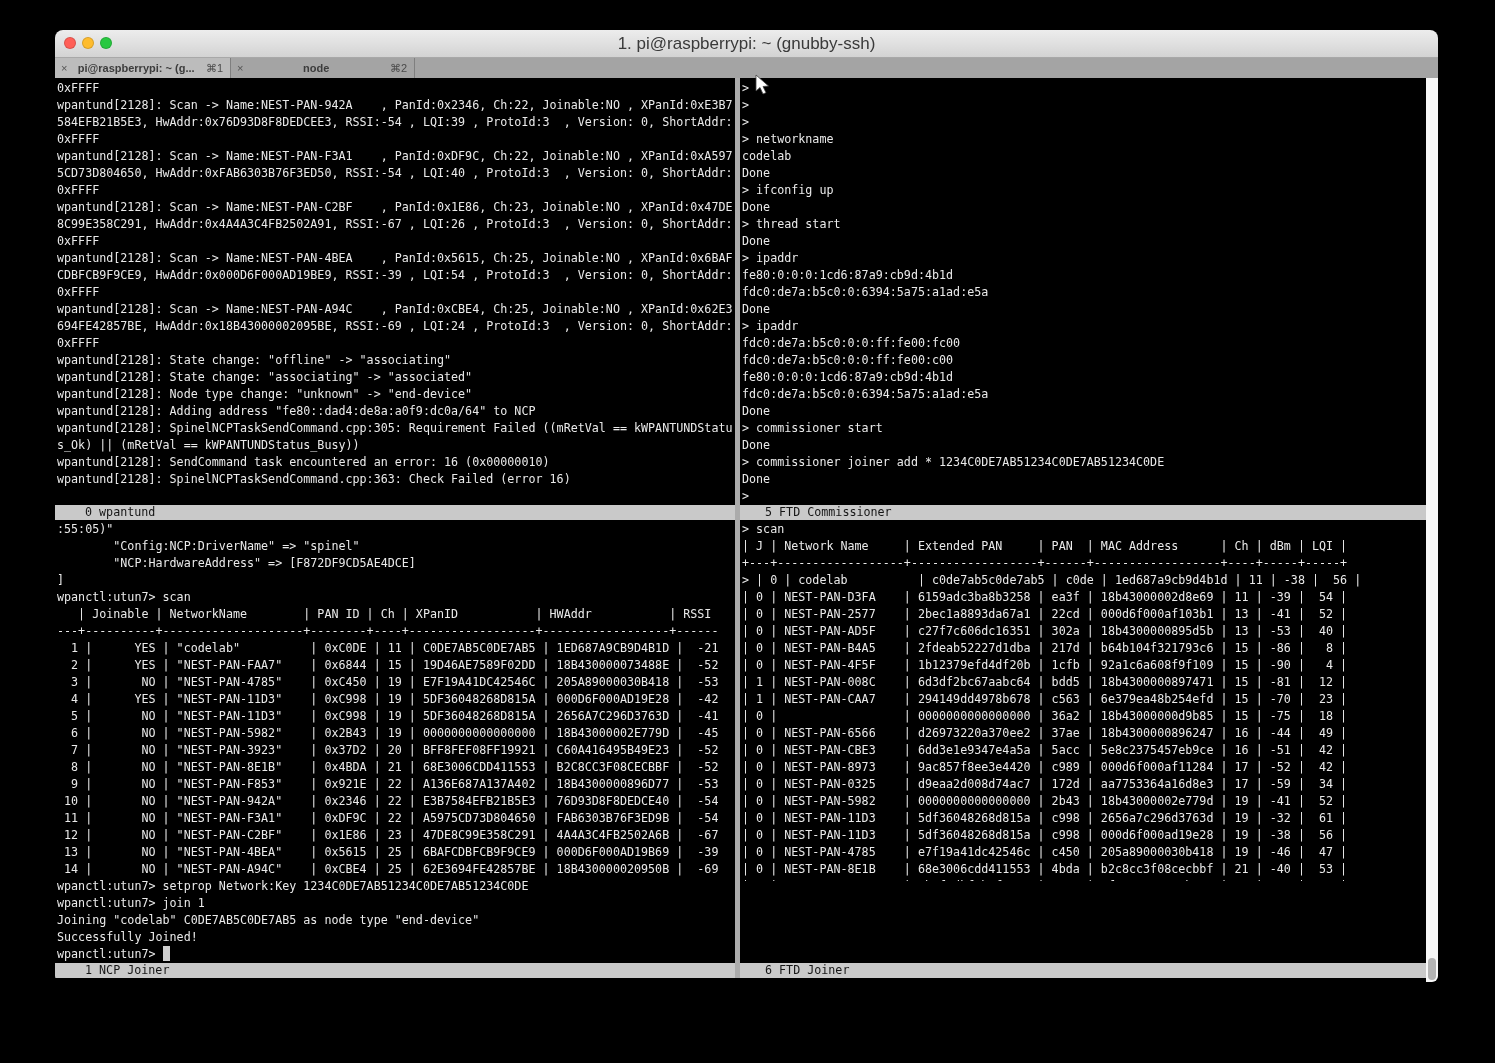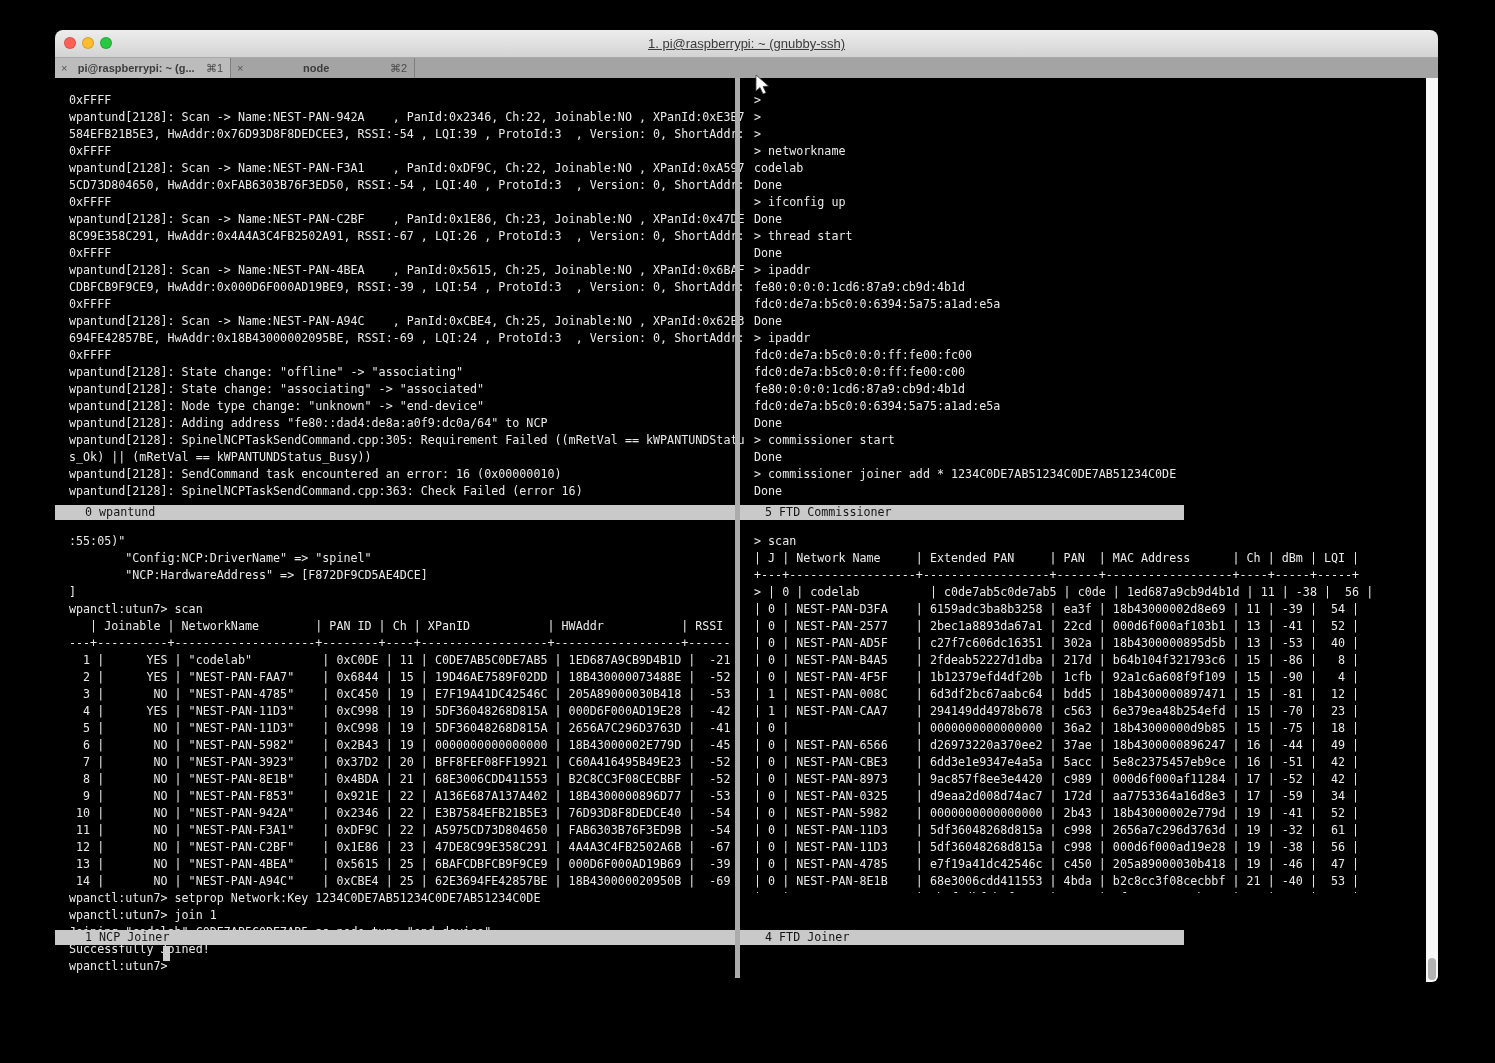--- a/index.html
+++ b/index.html
@@ -3,48 +3,48 @@
 <meta charset="utf-8">
 <style>
   html,body{margin:0;padding:0;}
   body{width:1495px;height:1063px;background:#000;position:relative;overflow:hidden;
        font-family:"DejaVu Sans Mono",monospace;}
   .window{position:absolute;left:55px;top:30px;width:1383px;height:952px;background:#000;
           border-radius:8px 8px 6px 6px;overflow:hidden;}
   .titlebar{position:absolute;left:0;top:0;width:100%;height:27px;
             background:linear-gradient(#ededed,#d3d3d3);border-bottom:1px solid #a8a8a8;}
   .window-title{text-align:center;line-height:27px;font-family:"Liberation Sans",sans-serif;
-                font-size:13px;color:#3a3a3a;text-decoration:underline;}
+                font-size:17px;color:#3a3a3a;}
   .traffic{position:absolute;top:7px;left:9px;display:flex;gap:6px;}
   .tl{width:12px;height:12px;border-radius:50%;display:inline-block;border:1px solid rgba(0,0,0,.15);box-sizing:border-box;}
   .tabbar{position:absolute;left:0;top:28px;width:100%;height:20px;background:#a4a4a4;display:flex;}
   .tab{height:100%;display:flex;align-items:center;box-sizing:border-box;
        border-right:1px solid #7f7f7f;font-family:"Liberation Sans",sans-serif;font-size:11px;color:#3c3c3c;}
   .tab.active{background:#bcbcbc;}
   .tab .tab-close{margin:0 6px;color:#555;font-size:11px;}
   .tab .tab-label{flex:1;text-align:center;white-space:nowrap;overflow:hidden;font-weight:bold;}
   .tab .tab-shortcut{margin:0 7px;color:#4a4a4a;}
-  pre.term{position:absolute;margin:12px;font-family:"DejaVu Sans Mono",monospace;
+  pre.term{position:absolute;margin:0;font-family:"DejaVu Sans Mono",monospace;
            font-size:11.7px;line-height:17px;color:#eaeaea;white-space:pre;overflow:hidden;}
-  .statusbar{position:absolute;left:0;width:1129px;height:15px;background:#c9c9c9;}
+  .statusbar{position:absolute;left:0;width:1371px;height:15px;background:#c9c9c9;}
   .statusbar span{position:absolute;top:0;font-size:11.7px;line-height:15px;color:#151515;white-space:pre;}
   .bar-label-left{left:30px;}
   .bar-label-right{left:710px;}
   .divider-v{position:absolute;left:680px;top:48px;width:5px;height:900px;background:#ababab;}
   .scrollbar{position:absolute;left:1371px;top:48px;width:12px;height:904px;background:#f7f7f7;}
   .scroll-thumb{position:absolute;left:2px;bottom:2px;width:8px;height:22px;background:#b3b3b3;border-radius:4px;}
   .cursor-block{position:absolute;left:108px;top:916px;width:7px;height:15px;background:#cfcfcf;}
   .mouse-pointer{position:absolute;left:700px;top:44px;}
   
   #pane-tl{left:2px;top:50px;width:678px;height:425px;}
   #pane-tr{left:687px;top:50px;width:684px;height:425px;}
   #pane-bl{left:2px;top:491px;width:678px;height:442px;}
   #pane-br{left:687px;top:491px;width:682px;height:360px;}
   #bar-mid{top:475px;}
-  #bar-bot{top:900px;}
+  #bar-bot{top:933px;}
 </style>
 </head>
 <body>
 
 <div class="window">
 
   <div class="titlebar">
     <div class="traffic">
       <span class="tl" style="background:#ff5f57"></span>
       <span class="tl" style="background:#febc2e"></span>
@@ -166,21 +166,21 @@
 | 0 | NEST-PAN-4BEA    | 6bafcdbfcb9f9ce9 | 5615 | 000d6f000ad19b69 | 25 | -43 |  50 |
 | 0 | NEST-PAN-3674    | 0000000000000000 | 5591 | 18b43000002dd987 | 25 | -82 |  12 |
 Done</pre>
 
   <div class="statusbar" id="bar-mid">
     <span class="bar-label-left">0 wpantund</span>
     <span class="bar-label-right">5 FTD Commissioner</span>
   </div>
   <div class="statusbar" id="bar-bot">
     <span class="bar-label-left">1 NCP Joiner</span>
-    <span class="bar-label-right">4 FTD Joiner</span>
+    <span class="bar-label-right">6 FTD Joiner</span>
   </div>
 
   <div class="divider-v"></div>
 
   <div class="cursor-block"></div>
 
   <div class="scrollbar">
     <div class="scroll-thumb"></div>
   </div>
 

